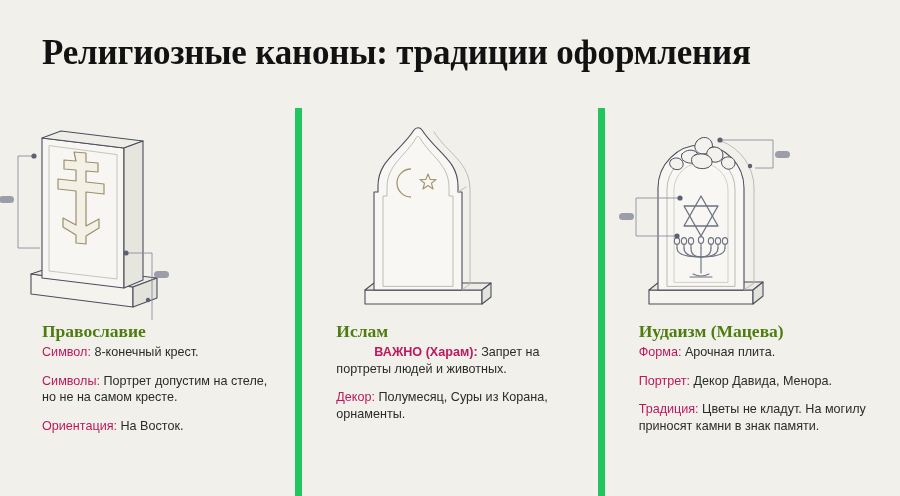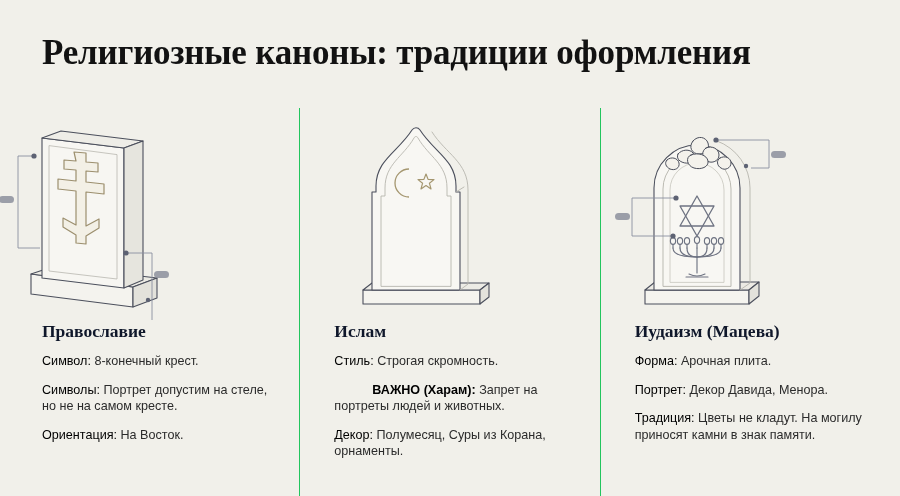--- a/index.html
+++ b/index.html
@@ -45,21 +45,21 @@
     height: 388px;
     display: flex;
   }
   .column {
     position: relative;
     flex: 1 1 0;
     height: 100%;
     box-sizing: border-box;
   }
   .column + .column {
-    border-left: 1px solid #22c55e;
+    border-left: 7px solid #22c55e;
   }
 
   .illus-wrap {
     position: relative;
     height: 212px;
     width: 100%;
   }
   .illus-wrap svg {
     display: block;
     position: absolute;
@@ -77,34 +77,34 @@
     padding: 0 26px 0 42px;
   }
   .col-2 .text-block { padding-left: 34px; padding-right: 20px; }
   .col-3 .text-block { padding-left: 34px; }
 
   .col-heading {
     font-family: "Liberation Serif", "DejaVu Serif", serif;
     font-weight: bold;
     font-size: 17.5px;
     line-height: 22px;
-    color: #0f172a;
-    margin: 0 0 11px 0;
+    color: #4d7c0f;
+    margin: 0 0 2px 0;
     white-space: nowrap;
   }
 
   .fact {
     font-size: 12.6px;
     line-height: 16.5px;
     color: #2b2b2b;
     margin: 0 0 12px 0;
   }
   .fact:last-child { margin-bottom: 0; }
   .fact .lbl {
-    color: #000000;
+    color: #be185d;
   }
   .fact .lbl.strong {
     font-weight: bold;
     margin-left: 38px;
   }
   .fact .val { color: #2b2b2b; text-align: center; }
 
   
   .chip {
     fill: #8c8f9c;
@@ -231,23 +231,20 @@
                      a14,14 0 1,0 0,28
                      a11.5,11.5 0 1,1 0,-28 Z" fill="none" stroke="#a4966f" stroke-width="1.3"></path>
             <path d="M126,66 L128.1,71.4 L134,71.6 L129.4,75.2 L131,80.9 L126,77.6 L121,80.9 L122.6,75.2 L118,71.6 L123.9,71.4 Z" fill="none" stroke="#a4966f" stroke-width="1.2" stroke-linejoin="round"></path>
           </g>
         </svg>
       </div>
 
       <div class="text-block">
         <div class="col-heading">Ислам</div>
 
-        <p class="fact">
-          <span class="lbl">Стиль:</span><span class="val"> Строгая скромность.</span>
-        </p>
         <p class="fact">
           <span class="lbl strong">ВАЖНО (Харам):</span><span class="val"> Запрет на портреты людей и животных.</span>
         </p>
         <p class="fact">
           <span class="lbl">Декор:</span><span class="val"> Полумесяц, Суры из Корана, орнаменты.</span>
         </p>
       </div>
     </div>
 
     <div class="column col-3">

